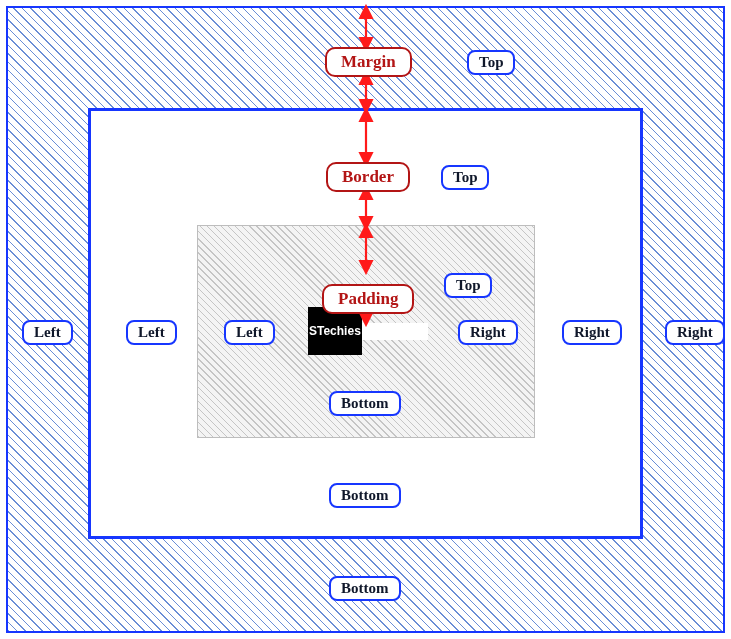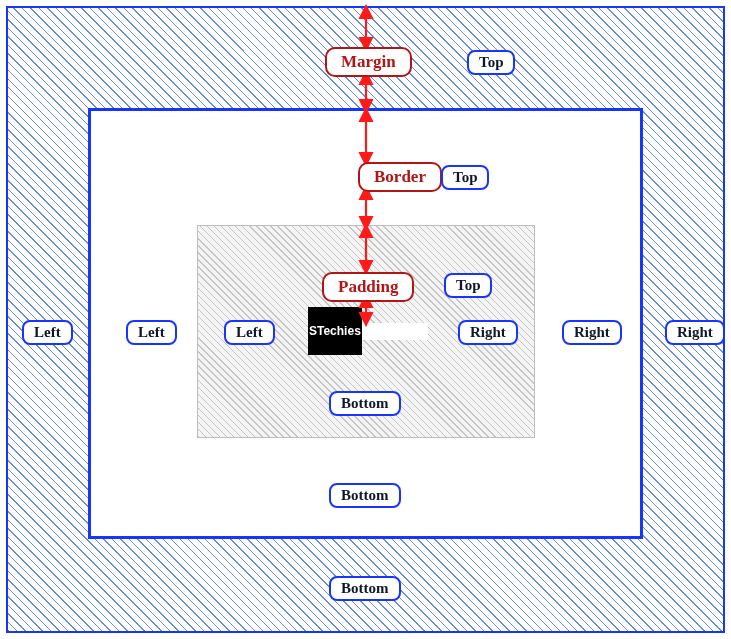--- a/index.html
+++ b/index.html
@@ -120,22 +120,22 @@
   <line x1="366" y1="113" x2="366" y2="161" stroke="#ff1a1a" stroke-width="2.2" marker-start="url(#ah)" marker-end="url(#ah)"></line>
 
   <line x1="366" y1="191" x2="366" y2="225" stroke="#ff1a1a" stroke-width="2.2" marker-start="url(#ah)" marker-end="url(#ah)"></line>
 
   <line x1="366" y1="229" x2="366" y2="269" stroke="#ff1a1a" stroke-width="2.2" marker-start="url(#ah)" marker-end="url(#ah)"></line>
 
   <line x1="366" y1="299" x2="366" y2="321" stroke="#ff1a1a" stroke-width="2.2" marker-start="url(#ah)" marker-end="url(#ah)"></line>
 </svg>
 
 <div class="pill-red" style="left:325px; top:47px;">Margin</div>
-<div class="pill-red" style="left:326px; top:162px;margin-left:32px;">Border</div>
-<div class="pill-red" style="left:322px; top:272px;">Padding</div>
+<div class="pill-red" style="left:326px; top:162px;">Border</div>
+<div class="pill-red" style="left:322px; top:284px;">Padding</div>
 
 <div class="pill-blue" style="left:467px; top:50px;">Top</div>
 <div class="pill-blue" style="left:665px; top:320px;">Right</div>
 <div class="pill-blue" style="left:329px; top:576px;">Bottom</div>
 <div class="pill-blue" style="left:22px;  top:320px;">Left</div>
 
 <div class="pill-blue" style="left:441px; top:165px;">Top</div>
 <div class="pill-blue" style="left:562px; top:320px;">Right</div>
 <div class="pill-blue" style="left:329px; top:483px;">Bottom</div>
 <div class="pill-blue" style="left:126px; top:320px;">Left</div>

